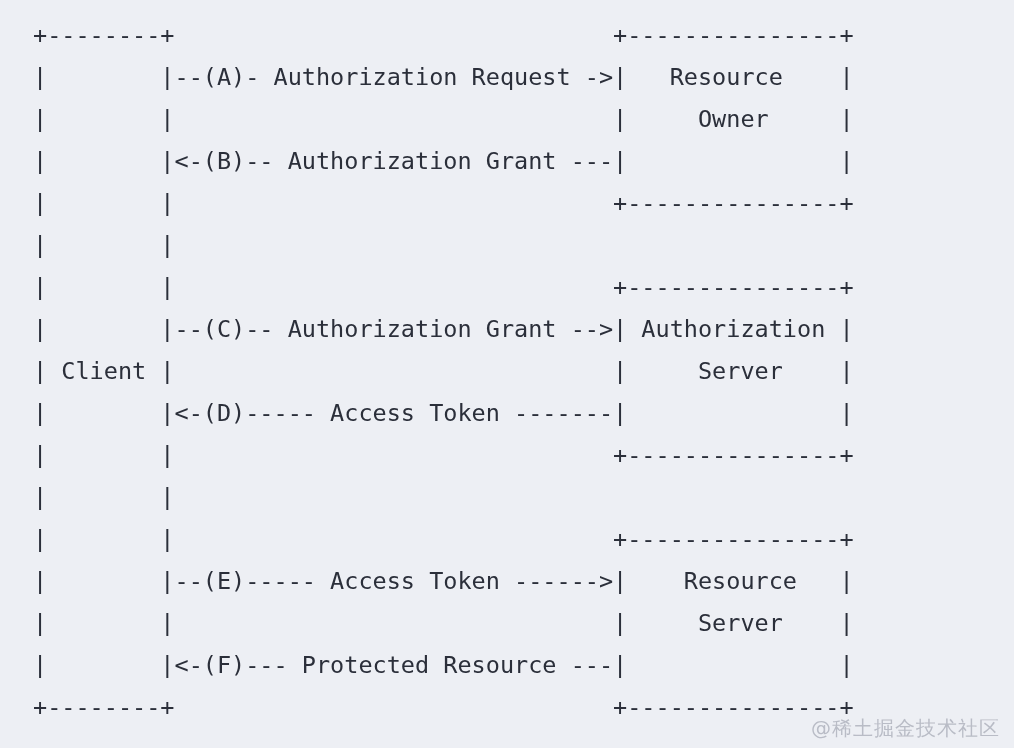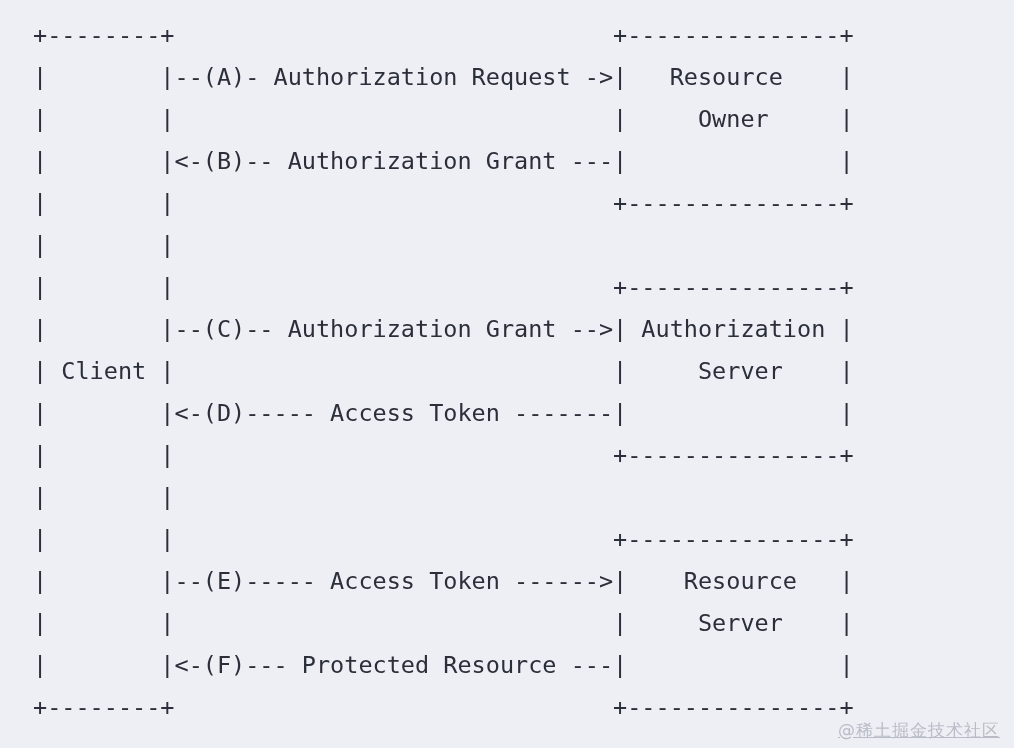--- a/index.html
+++ b/index.html
@@ -35,26 +35,25 @@
     color: #2b2f3a;
     white-space: pre;
     -webkit-font-smoothing: antialiased;
   }
 
   #watermark {
     position: absolute;
     right: 14px;
     bottom: 6px;
     font-family: "DejaVu Sans", "Liberation Sans", sans-serif;
-    font-size: 17px;
+    font-size: 20px;
     color: #b9bcc6;
     letter-spacing: 1px;
     white-space: pre;
     user-select: none;
-    text-decoration: underline;
   }
 </style>
 </head>
 <body>
 
 <div id="diagram-root">
 
   <pre id="ascii-diagram">+--------+                               +---------------+
 |        |--(A)- Authorization Request -&gt;|   Resource    |
 |        |                               |     Owner     |

